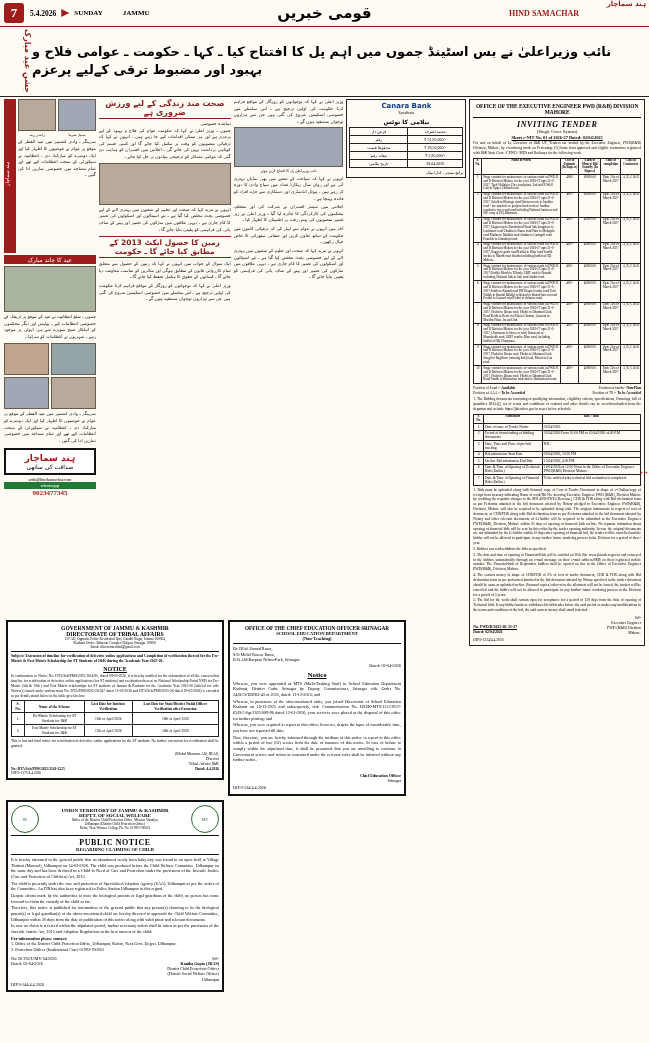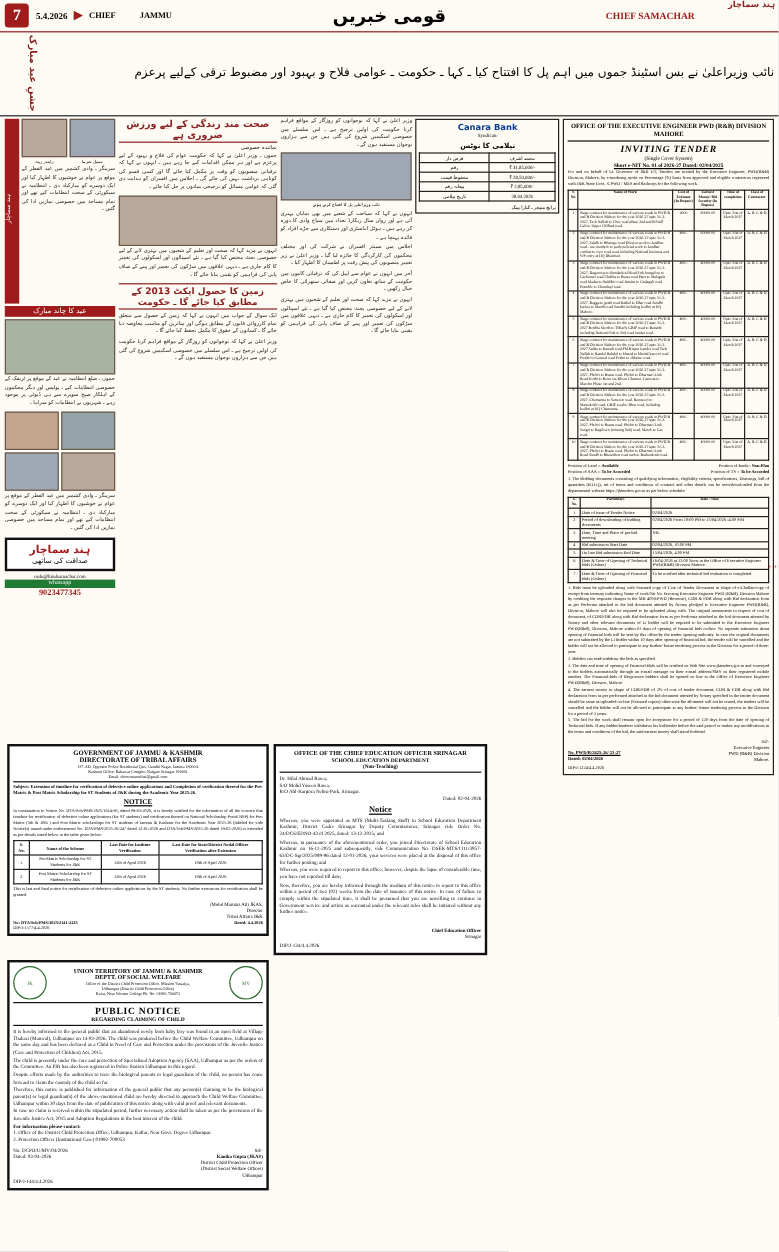--- a/index.html
+++ b/index.html
@@ -11,21 +11,21 @@
   .md-date{font-size:7.5px;font-weight:bold;margin-left:6px;}
   .md-sep{width:8px;height:8px;background:#a01c1c;margin:0 5px;clip-path:polygon(0 0,100% 50%,0 100%);}
   .md-day{font-size:7px;font-weight:bold;}
   .md-city{font-size:7px;font-weight:bold;margin-left:20px;}
   .md-urdu{position:absolute;left:50%;transform:translateX(-50%);font-size:15px;font-weight:bold;
     font-family:"DejaVu Sans",sans-serif;}
   .md-right{position:absolute;right:70px;font-size:8px;font-weight:bold;color:#a01c1c;}
   .md-logo{position:absolute;right:3px;top:1px;font-size:7px;font-weight:bold;color:#8a2020;text-align:center;
     font-family:"DejaVu Sans",sans-serif;line-height:1.05;}
   .headline{display:flex;align-items:center;padding:2px 4px 3px 4px;border-bottom:1px solid #222;}
-  .hl-main{flex:1;text-align:right;font-family:"DejaVu Sans",sans-serif;font-size:10px;font-weight:normal;
+  .hl-main{flex:1;text-align:left;font-family:"DejaVu Sans",sans-serif;font-size:13px;font-weight:bold;
     direction:rtl;line-height:1.35;}
   .hl-side{width:28px;text-align:center;font-family:"DejaVu Sans",sans-serif;font-size:8px;font-weight:bold;
     color:#8a2020;writing-mode:vertical-rl;}
   .cols{display:flex;gap:3px;padding:2px 4px 4px 4px;}
   .col{box-sizing:border-box;}
   .c1{width:92px;}
   .c2{width:132px;}
   .c3{width:110px;}
   .c4{width:120px;}
   .c5{width:176px;}
@@ -69,24 +69,24 @@
 </head>
 <body>
 
 <div class="page">
 
   <div class="masthead">
 
     <div class="pagebadge">7</div>
     <div class="md-date">5.4.2026</div>
     <div class="md-sep"></div>
-    <div class="md-day">CHIEF</div>
+    <div class="md-day">SUNDAY</div>
     <div class="md-city">JAMMU</div>
     <div class="md-urdu">قومی خبریں</div>
-    <div class="md-right">CHIEF SAMACHAR</div>
+    <div class="md-right">HIND SAMACHAR</div>
     <div class="md-logo">
       <div>ہند سماچار</div>
     </div>
   </div>
 
   <div class="headline">
     <div class="hl-side">جشنِ عید مبارک</div>
     <div class="hl-main">نائب وزیراعلیٰ نے بس اسٹینڈ جموں میں اہم پل کا افتتاح کیا ـ کہا ـ حکومت ـ عوامی فلاح و بہبود اور مضبوط ترقی کےلیے پرعزم</div>
   </div>
 

